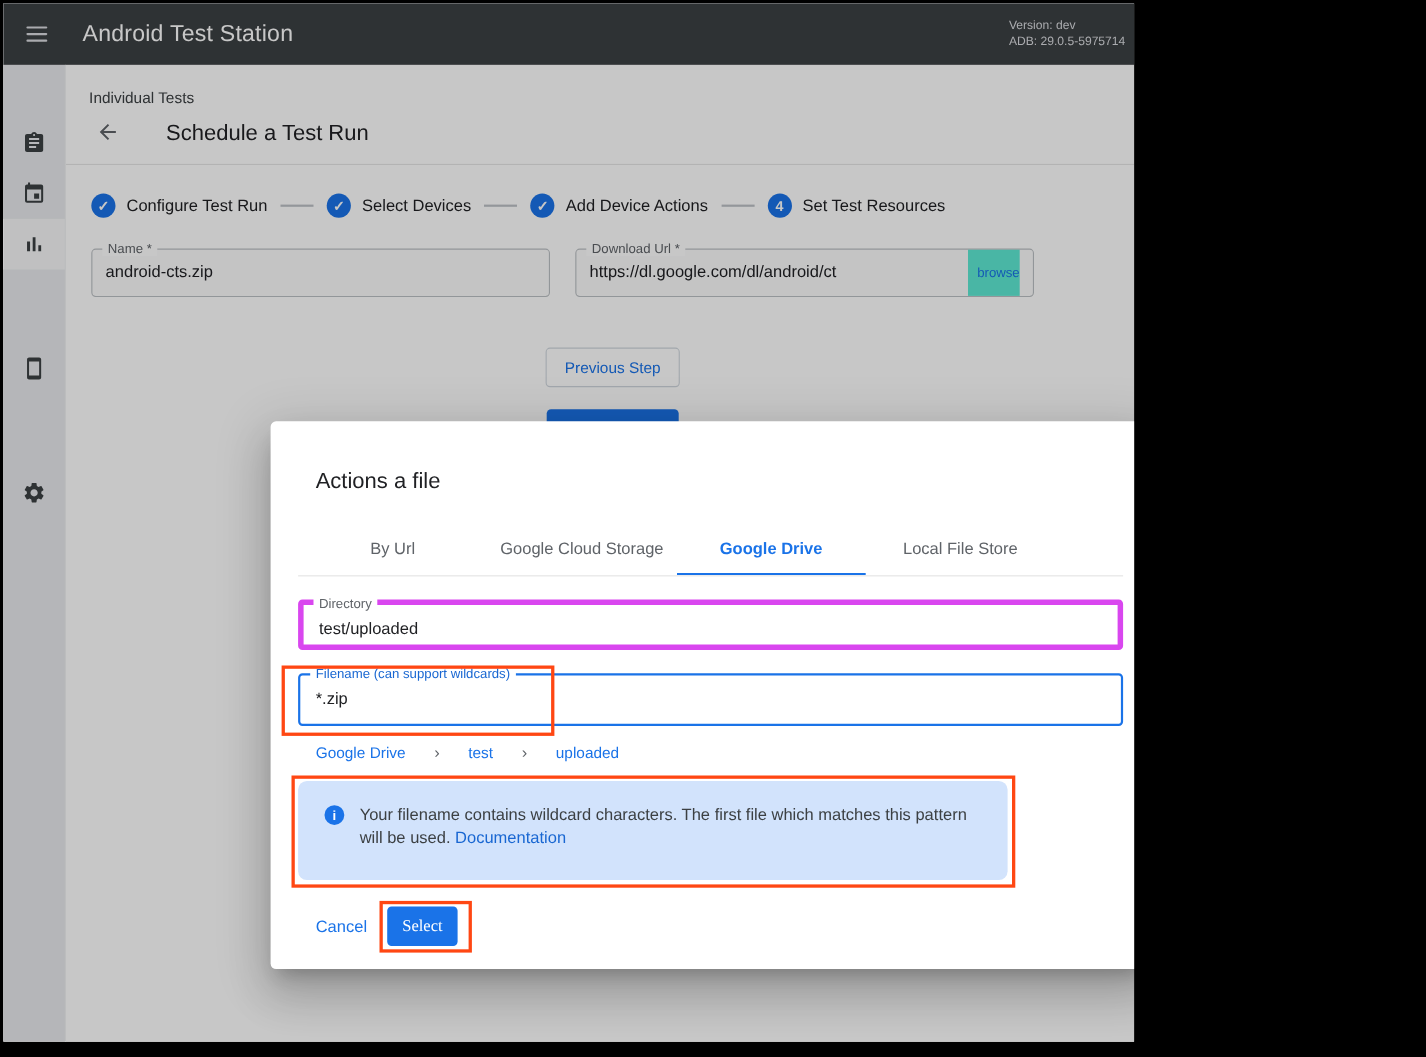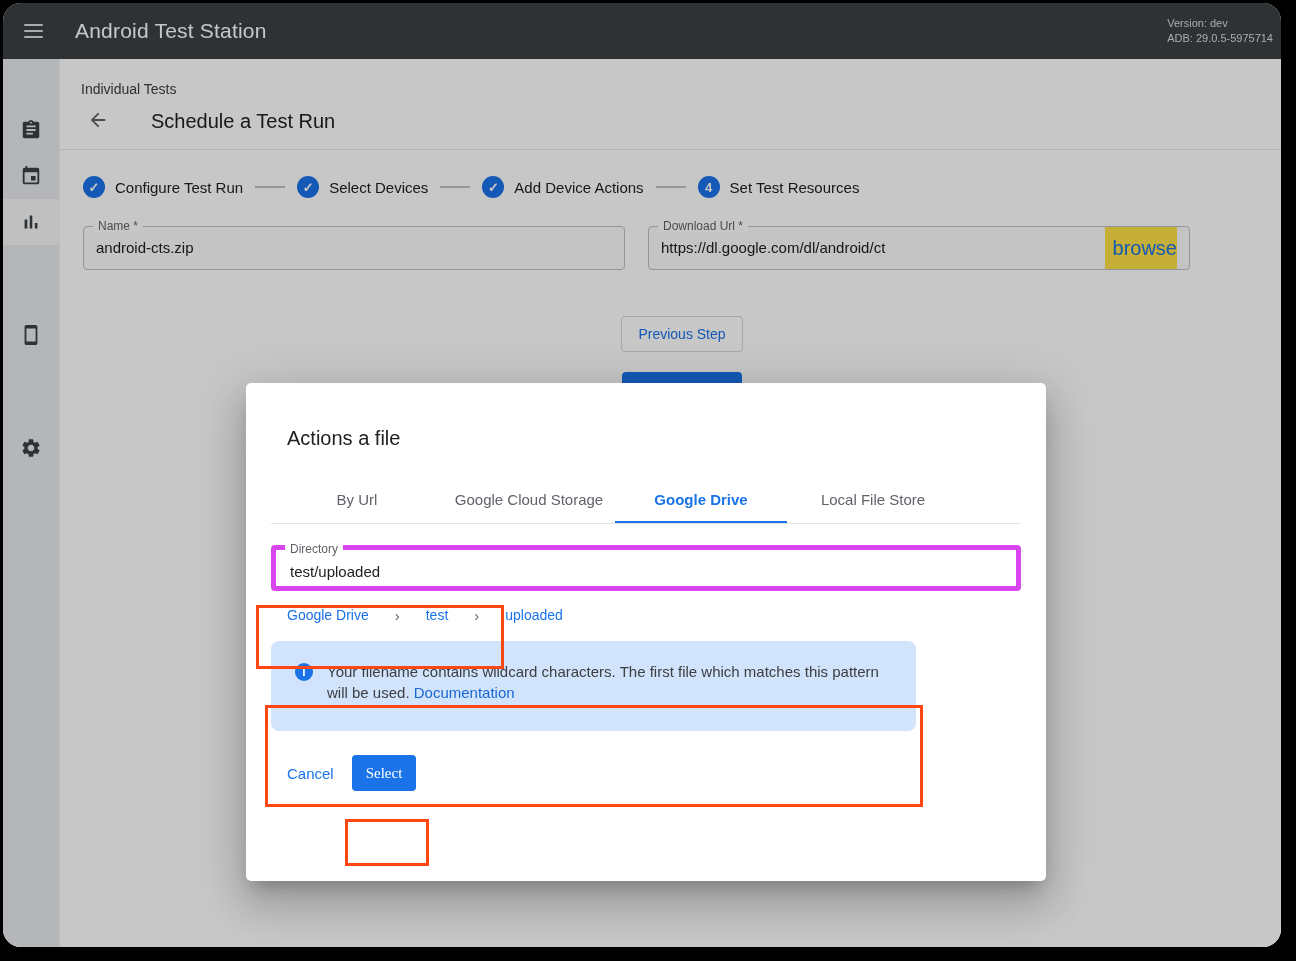--- a/index.html
+++ b/index.html
@@ -2,21 +2,21 @@
 <html><head>
 <meta charset="utf-8">
 <style>
   * { box-sizing: border-box; }
   html,body { margin:0; padding:0; }
   body {
     width:1296px; height:961px; position:relative;
     background:#000;
     font-family:"Liberation Sans", sans-serif;
   }
-  .app { position:absolute; left:3px; top:3px; width:1278px; height:944px; background:#fff; overflow:hidden;border-radius:18px; }
+  .app { position:absolute; left:3px; top:3px; width:1028px; height:944px; background:#fff; overflow:hidden; }
 
   
   .topbar { height:56px; background:#3c4043; display:flex; align-items:center; }
   .hamburger { width:19px; margin-left:21px; display:flex; flex-direction:column; gap:4px; cursor:pointer; }
   .hamburger i { display:block; height:2px; background:#dadce0; border-radius:1px; }
   .app-title { font-size:21px; font-weight:400; color:#fff; margin:0 0 0 32px; letter-spacing:.2px; }
   .version-info { margin-left:auto; padding-right:8px; font-size:11px; color:#dadce0; line-height:15px; }
 
   
   .body-row { display:flex; height:888px; }
@@ -41,21 +41,21 @@
                  display:flex; align-items:center; justify-content:center; font-size:13px; font-weight:700; flex:none; }
   .step-label { margin-left:10px; font-size:15px; color:#202124; }
   .connector { width:30px; height:2px; background:#bdc1c6; margin:0 12px; }
 
   
   .fields-row { display:flex; gap:23px; margin:28px 91px 0 23px; }
   .ofield { position:relative; flex:1; height:44px; border:1px solid #bcc0c4; border-radius:4px; background:#fbfbfc; cursor:text; }
   .ofield-label { position:absolute; top:-8px; left:9px; background:#fff; padding:0 5px; font-size:12px; color:#5f6368; white-space:nowrap; }
   .ofield-value { display:block; line-height:42px; padding:0 12px; font-size:15px; color:#202124; white-space:nowrap; overflow:hidden; }
   .ofield-value.with-action { padding-right:70px; }
-  .browse-link { position:absolute; right:12px; top:0; line-height:42px; font-size:20px; color:#1a73e8; background:#fde047; padding-left:8px; cursor:pointer; }
+  .browse-link { position:absolute; right:12px; top:0; line-height:42px; font-size:12px; color:#1a73e8; background:#5eead4; padding-left:8px; cursor:pointer; }
 
   
   .actions-row { display:flex; align-items:center; margin:46px 0 0 23px; gap:20px;flex-direction:column; }
   .btn { height:36px; display:inline-flex; align-items:center; border-radius:4px; font-size:14px; font-weight:500; cursor:pointer; border:none; font-family:inherit; }
   .btn-outline { padding:0 16px; border:1px solid #d0d7de; color:#1a73e8; background:transparent; }
   .btn-primary { padding:0 16px; background:#1a73e8; color:#fff; }
   .btn-text { padding:0 16px; background:transparent; color:#1a73e8; }
 
   
   .backdrop { position:absolute; inset:0; background:rgba(0,0,0,0.22); z-index:10; }
@@ -206,20 +206,24 @@
       <div class="tab">Google Cloud Storage</div>
       <div class="tab active">Google Drive</div>
       <div class="tab">Local File Store</div>
     </div>
 
     <div class="dfield">
       <span class="ofield-label">Directory</span>
       <span class="dfield-value">test/uploaded</span>
     </div>
 
+    <div class="dfield focused">
+      <span class="ofield-label">Filename (can support wildcards)</span>
+      <span class="dfield-value">*.zip</span>
+    </div>
 
     <div class="breadcrumb">
       <span class="crumb">Google Drive</span>
       <span class="crumb-sep">›</span>
       <span class="crumb">test</span>
       <span class="crumb-sep">›</span>
       <span class="crumb">uploaded</span>
     </div>
 
     <div class="alert">

